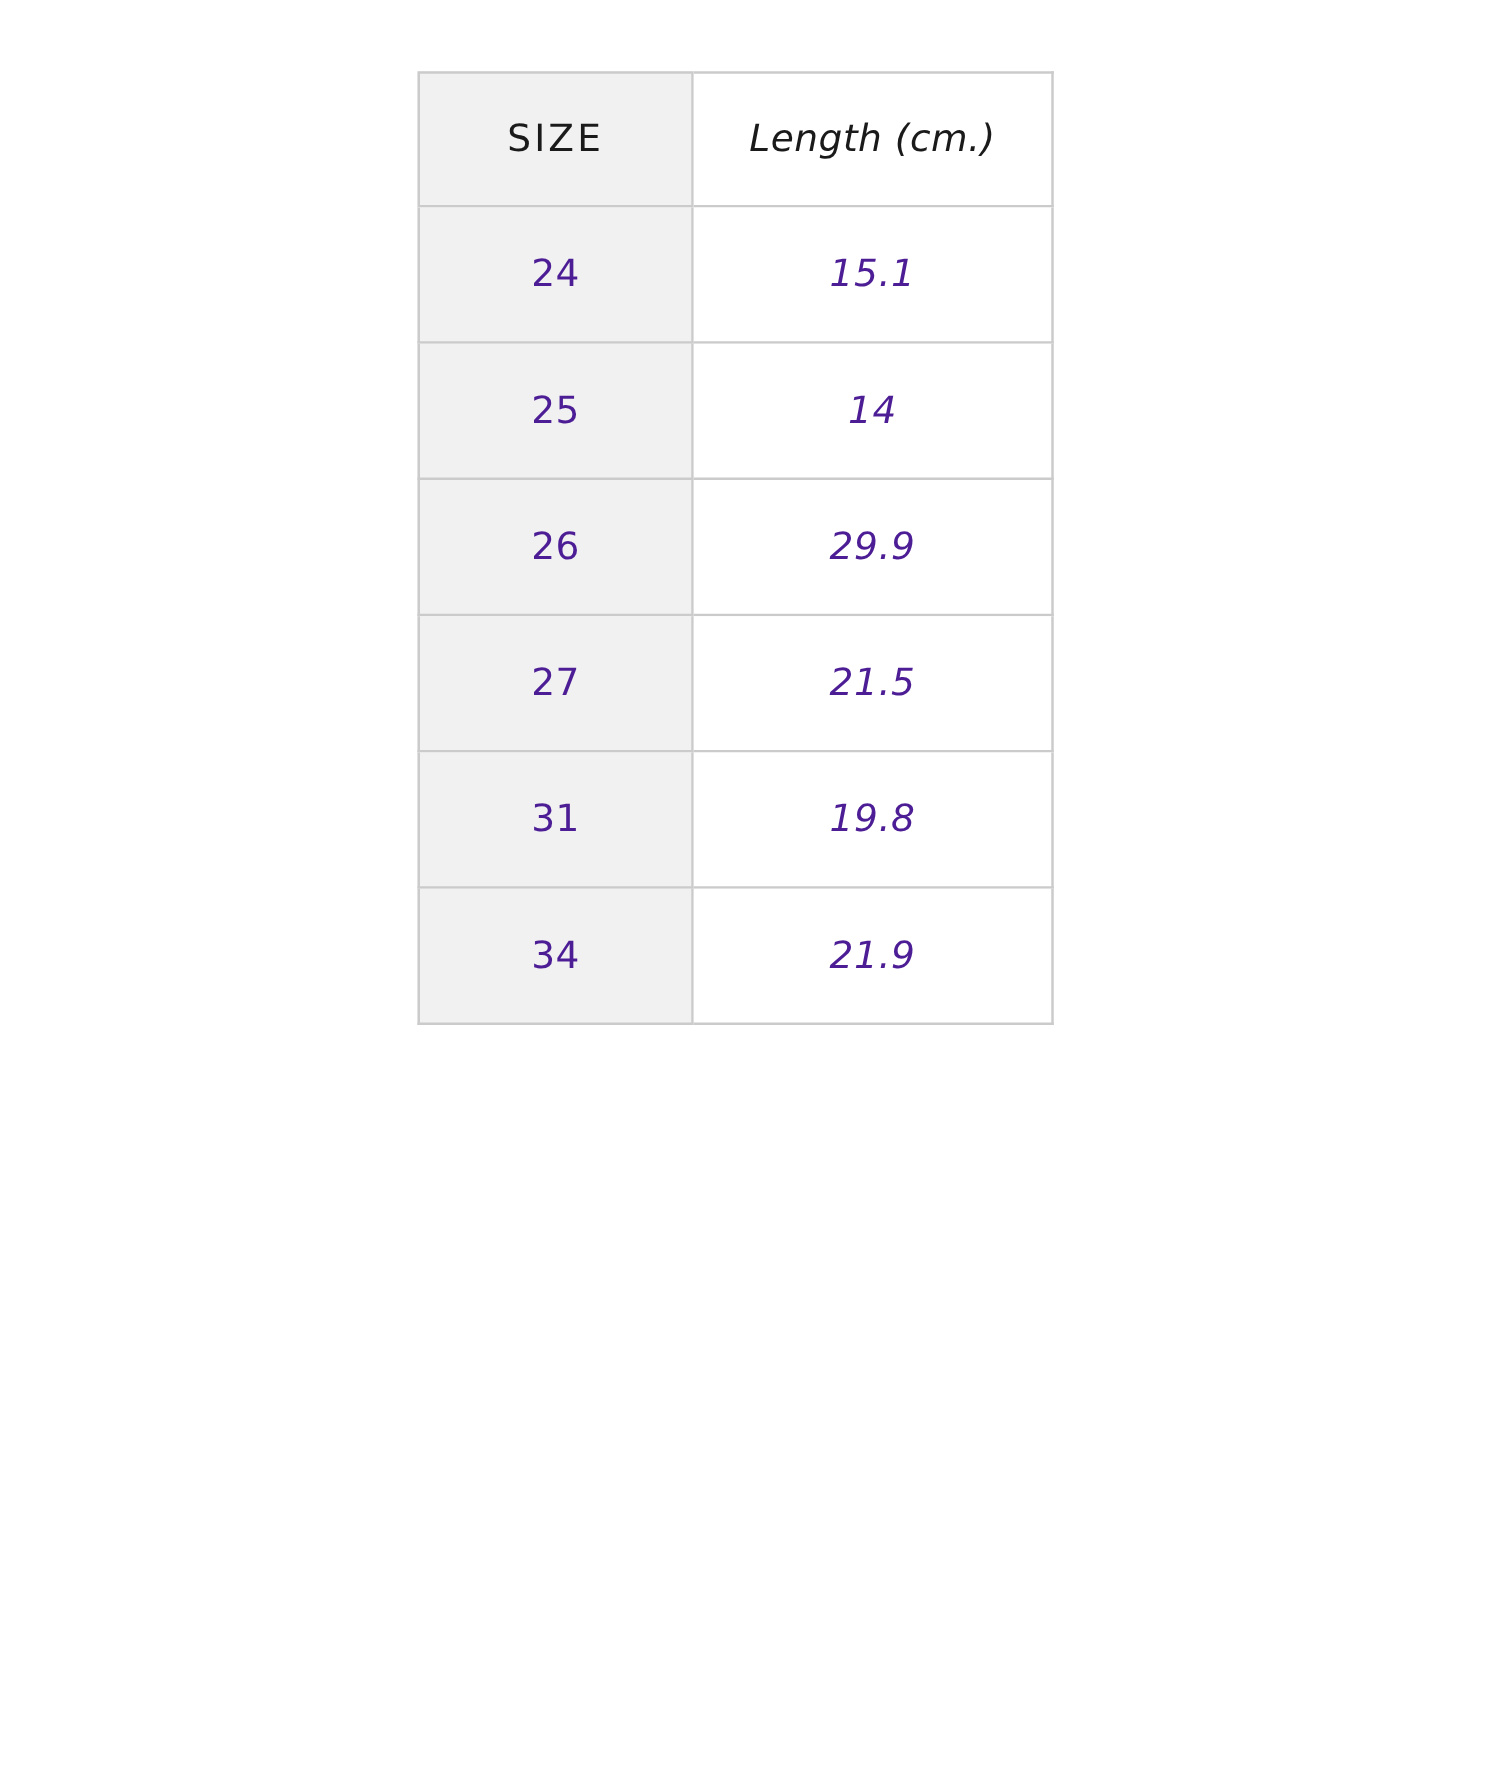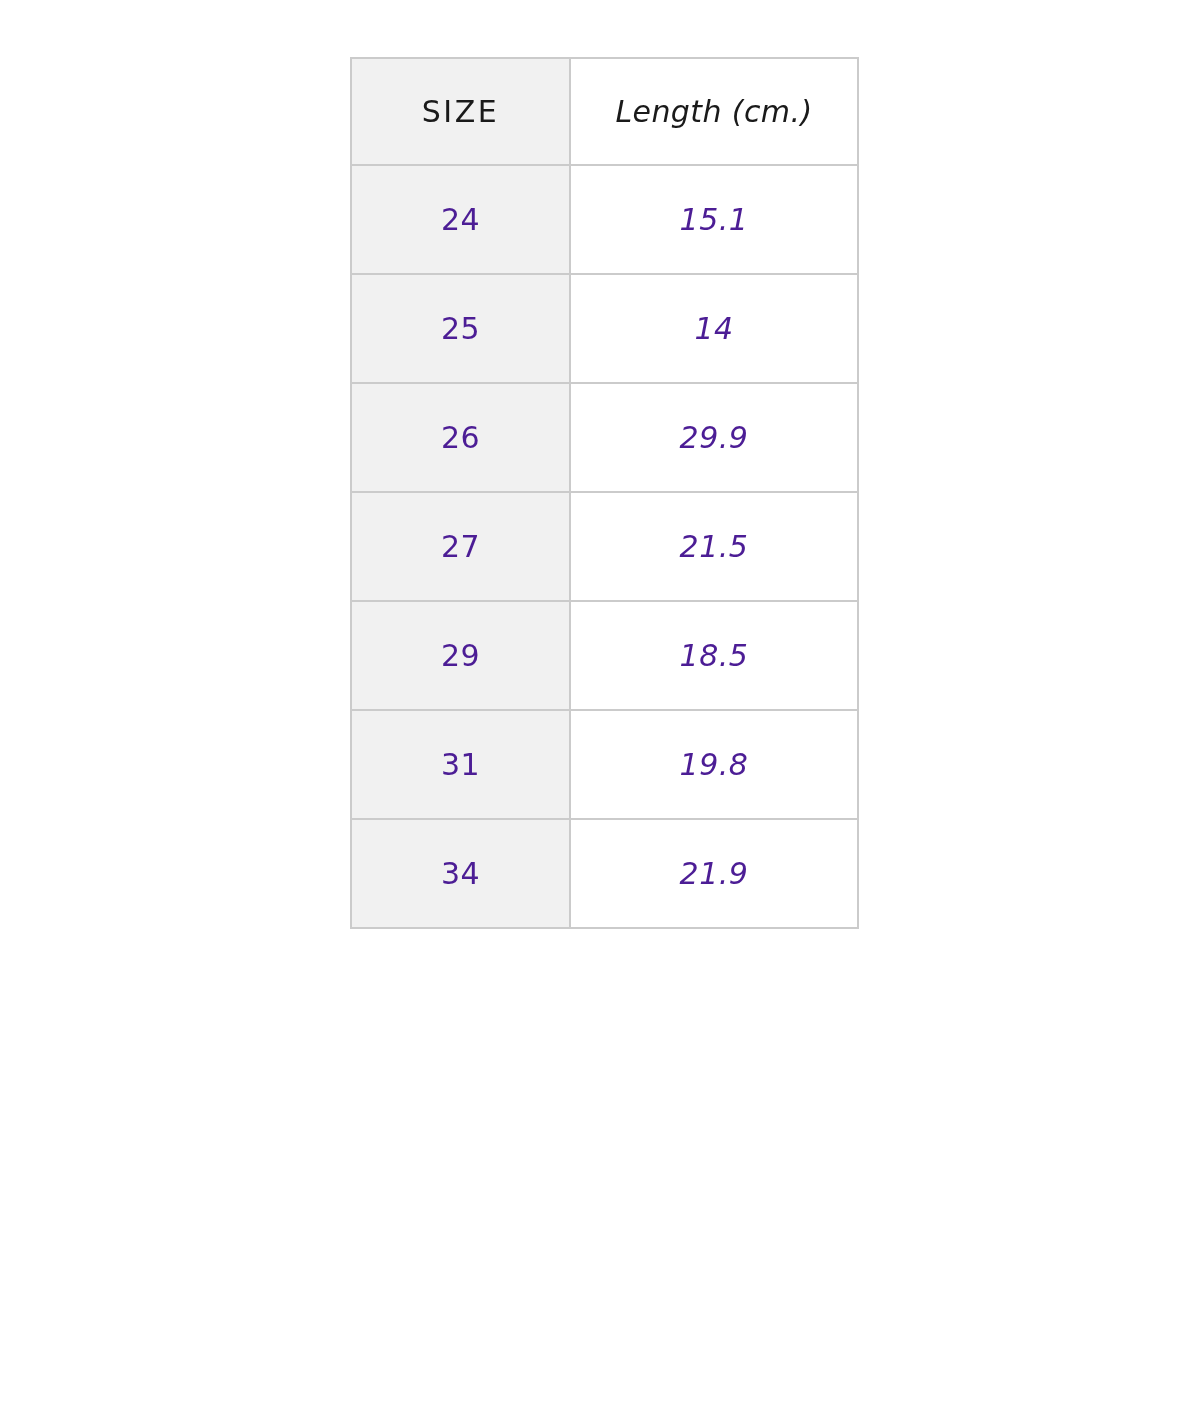--- a/index.html
+++ b/index.html
@@ -18,21 +18,21 @@
     position: relative;
     width: 1200px;
     height: 1427px;
     background: #ffffff;
     overflow: hidden;
   }
 
   
   .size-chart-wrap {
     position: absolute;
-    left: 350px;
+    left: 334px;
     top: 57px;
     width: 584px;
     border-radius: 21px;
   }
 
   table.size-chart {
     border-collapse: separate;
     border-spacing: 0;
     width: 509px;
     table-layout: fixed;
@@ -121,24 +121,20 @@
         </tr>
         <tr>
           <td class="cell-size">26</td>
           <td class="cell-length">29.9</td>
         </tr>
         <tr>
           <td class="cell-size">27</td>
           <td class="cell-length">21.5</td>
         </tr>
         <tr>
-          <td class="cell-size">29</td>
-          <td class="cell-length">18.5</td>
-        </tr>
-        <tr>
           <td class="cell-size">31</td>
           <td class="cell-length">19.8</td>
         </tr>
         <tr>
           <td class="cell-size">34</td>
           <td class="cell-length">21.9</td>
         </tr>
       </tbody>
     </table>
   </div>

